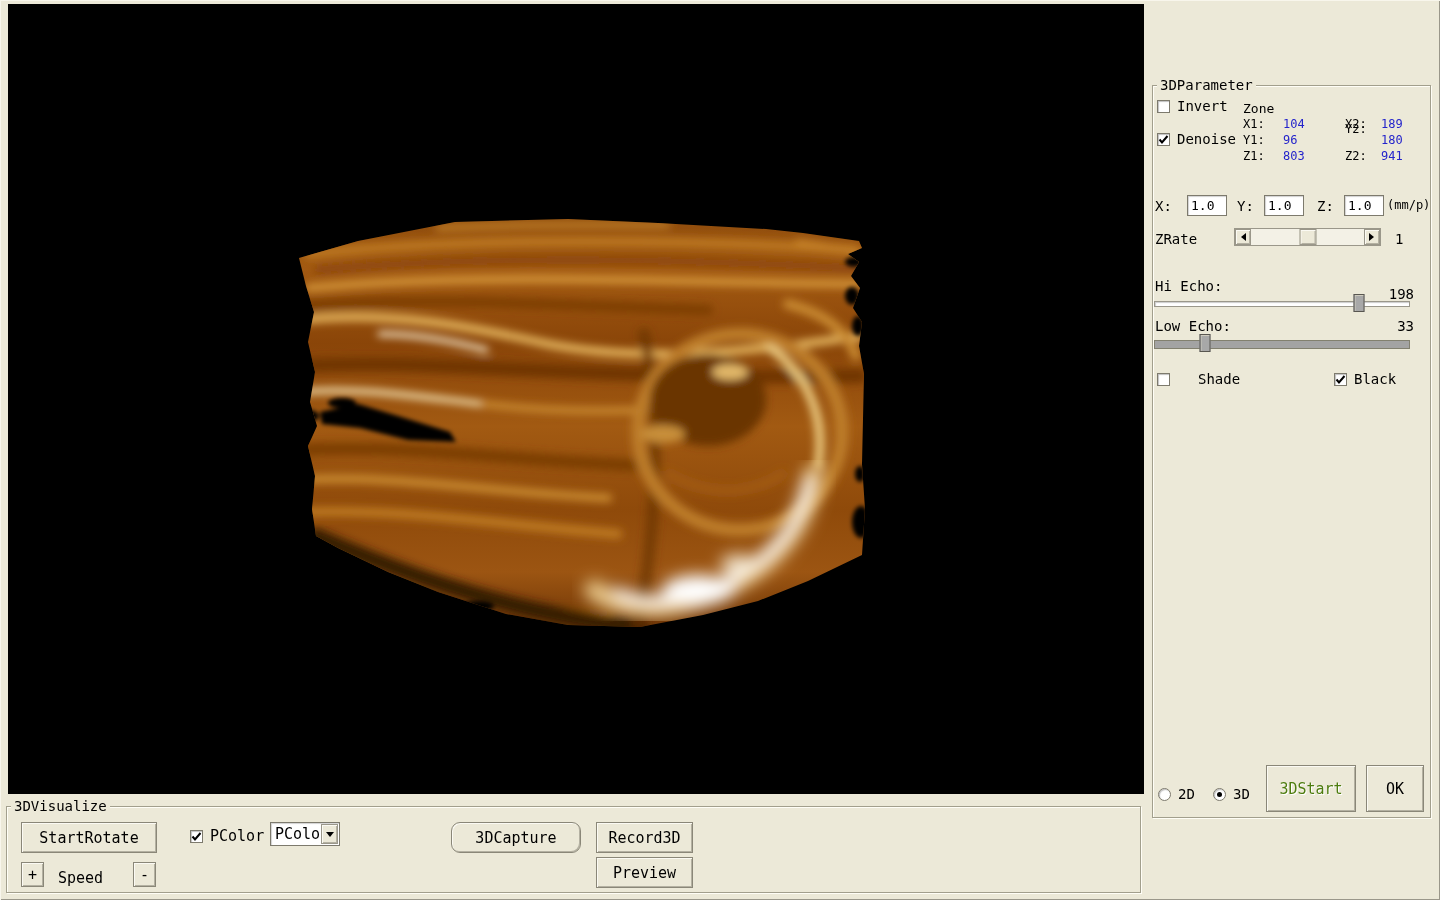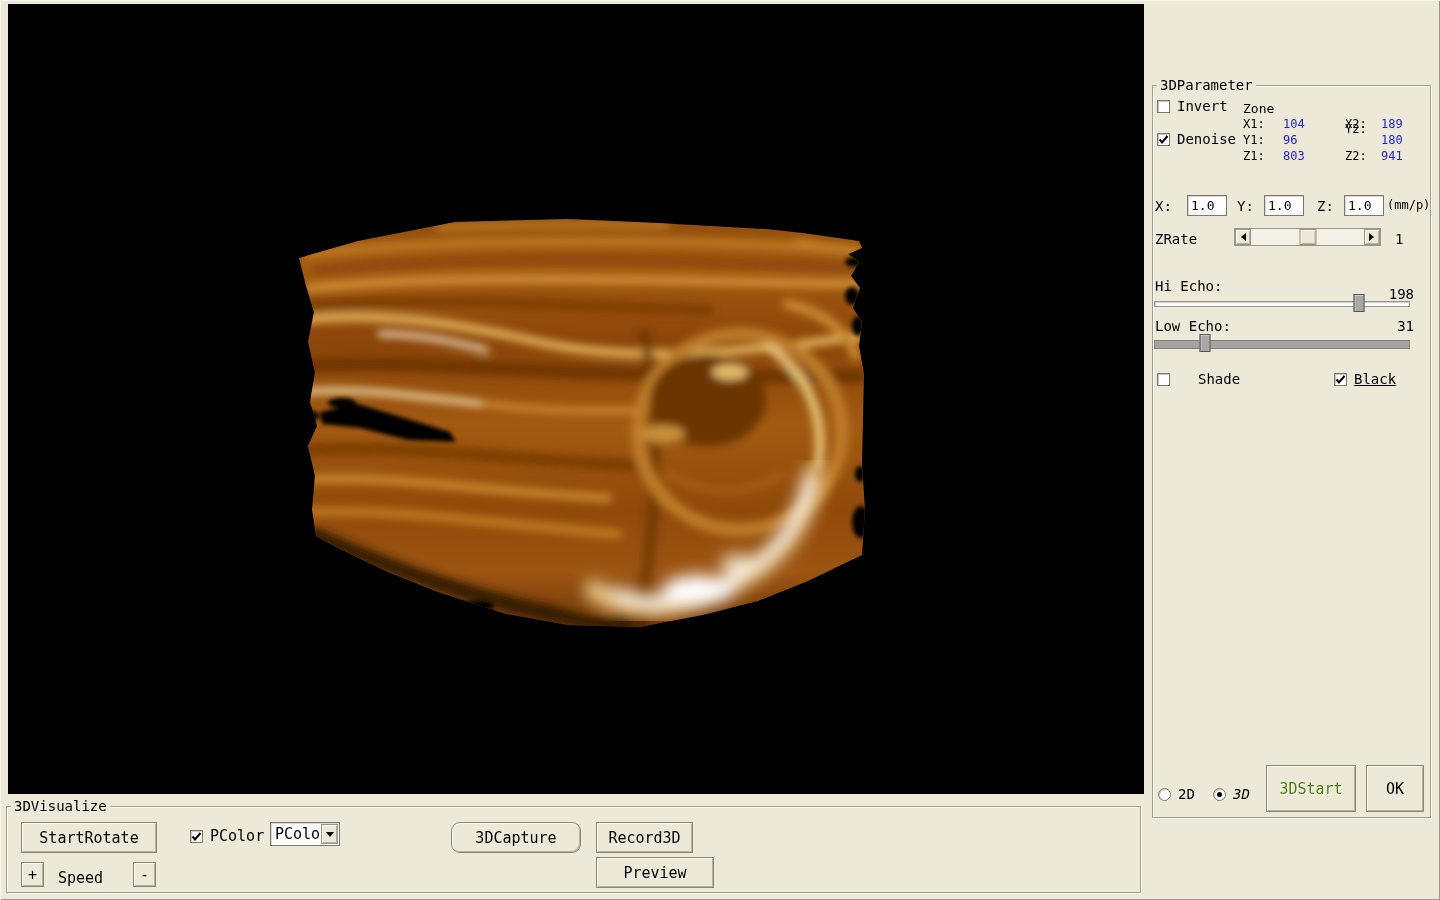--- a/index.html
+++ b/index.html
@@ -272,50 +272,50 @@
     <span class="abs lbl" style="left:242px; top:145px;">1</span>
 
     <span class="abs lbl" style="left:2px; top:192px;">Hi Echo:</span>
     <span class="pvalue" style="top:200px;">198</span>
     <div class="trackbar" style="left:1px; top:208px;">
       <div class="groove-hi"></div>
       <div class="tb-thumb" style="left: 80%;"></div>
     </div>
 
     <span class="abs lbl" style="left:2px; top:232px;">Low Echo:</span>
-    <span class="pvalue" style="top:232px;">31</span>
+    <span class="pvalue" style="top:232px;">33</span>
     <div class="trackbar" style="left:1px; top:248px;">
       <div class="groove-low"></div>
       <div class="tb-thumb" style="left: 20%;"></div>
     </div>
 
     <div class="checkrow" style="left:4px; top:285px;gap:28px;">
       <span class="cb">
         <svg width="11" height="11" viewBox="0 0 11 11" style="visibility: hidden;">
           <path d="M1.5,5.5 L4,8.5 L9.5,2" stroke="#000" stroke-width="2" fill="none"></path>
         </svg>
       </span>
       <span class="lbl">Shade</span>
     </div>
-    <div class="checkrow" style="left:181px; top:285px;text-decoration:underline;">
+    <div class="checkrow" style="left:181px; top:285px;">
       <span class="cb">
         <svg width="11" height="11" viewBox="0 0 11 11" style="visibility: visible;">
           <path d="M1.5,5.5 L4,8.5 L9.5,2" stroke="#000" stroke-width="2" fill="none"></path>
         </svg>
       </span>
       <span class="lbl">Black</span>
     </div>
 
     <div class="checkrow" style="left:5px; top:700px;">
       <span class="radio">
         <span class="radio-dot" style="visibility: hidden;"></span>
       </span>
       <span class="lbl">2D</span>
     </div>
-    <div class="checkrow" style="left:60px; top:700px;font-style:italic;">
+    <div class="checkrow" style="left:60px; top:700px;">
       <span class="radio">
         <span class="radio-dot" style="visibility: visible;"></span>
       </span>
       <span class="lbl">3D</span>
     </div>
     <button class="win-btn disabled" style="left:113px; top:679px; width:90px; height:47px;">3DStart</button>
     <button class="win-btn" style="left:213px; top:679px; width:58px; height:47px;">OK</button>
   </div>
 
   <div class="groupbox viz-box">
@@ -334,20 +334,20 @@
 
     <div class="combo" style="left:263px; top:15px; width:70px; height:24px;">
       <span class="combo-text">PColor</span>
       <span class="combo-btn">
         <span class="tri-down"></span>
       </span>
     </div>
 
     <button class="win-btn" style="left:444px; top:15px; width:130px; height:31px;border-radius:9px;">3DCapture</button>
     <button class="win-btn" style="left:589px; top:15px; width:97px; height:31px;">Record3D</button>
-    <button class="win-btn" style="left:589px; top:50px; width:118px; height:31px;">Preview</button>
+    <button class="win-btn" style="left:589px; top:50px; width:97px; height:31px;">Preview</button>
 
     <button class="win-btn" style="left:14px; top:55px; width:23px; height:25px;">+</button>
     <span class="abs lbl" style="left:51px; top:63px; font-size:15px;">Speed</span>
     <button class="win-btn" style="left:126px; top:55px; width:23px; height:25px;">-</button>
   </div>
 
 </div>
 
 </body></html>

